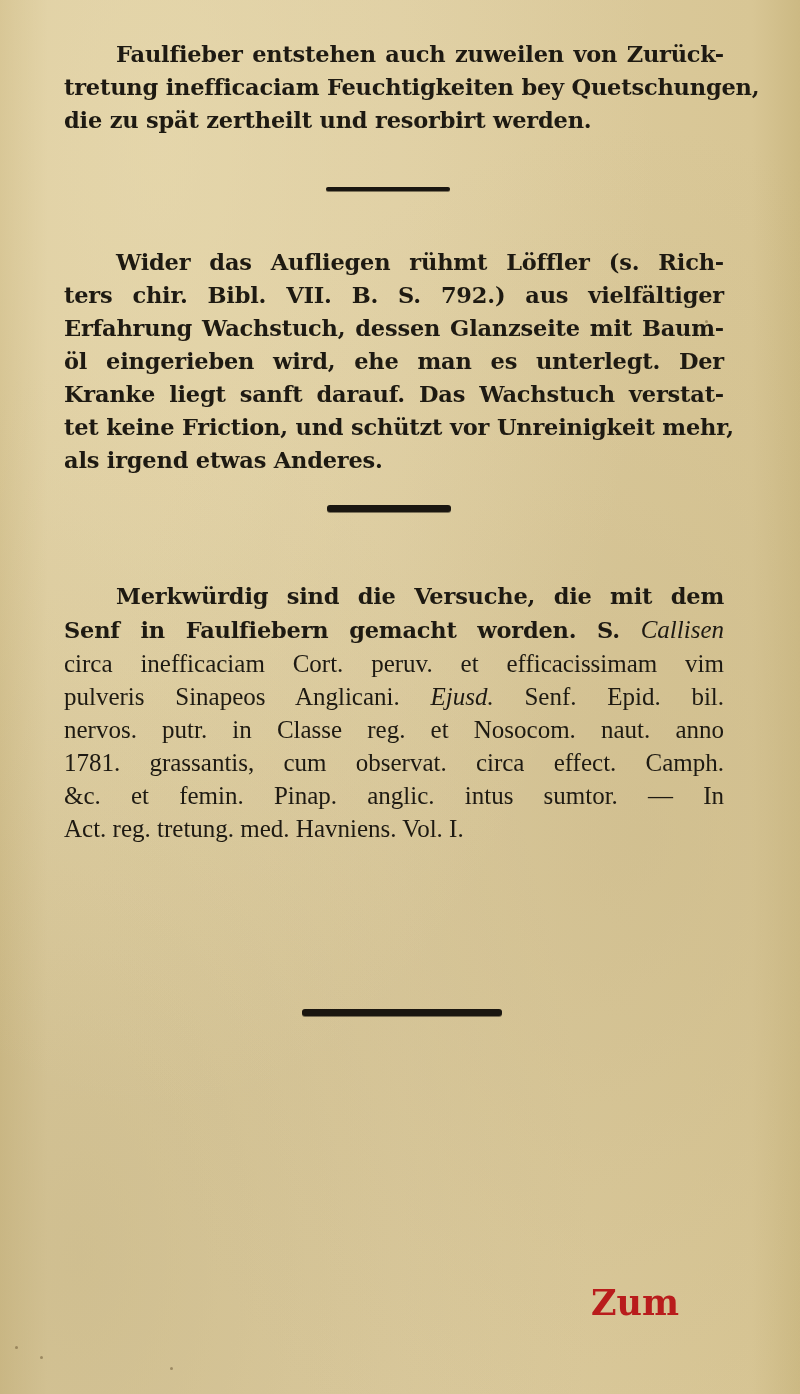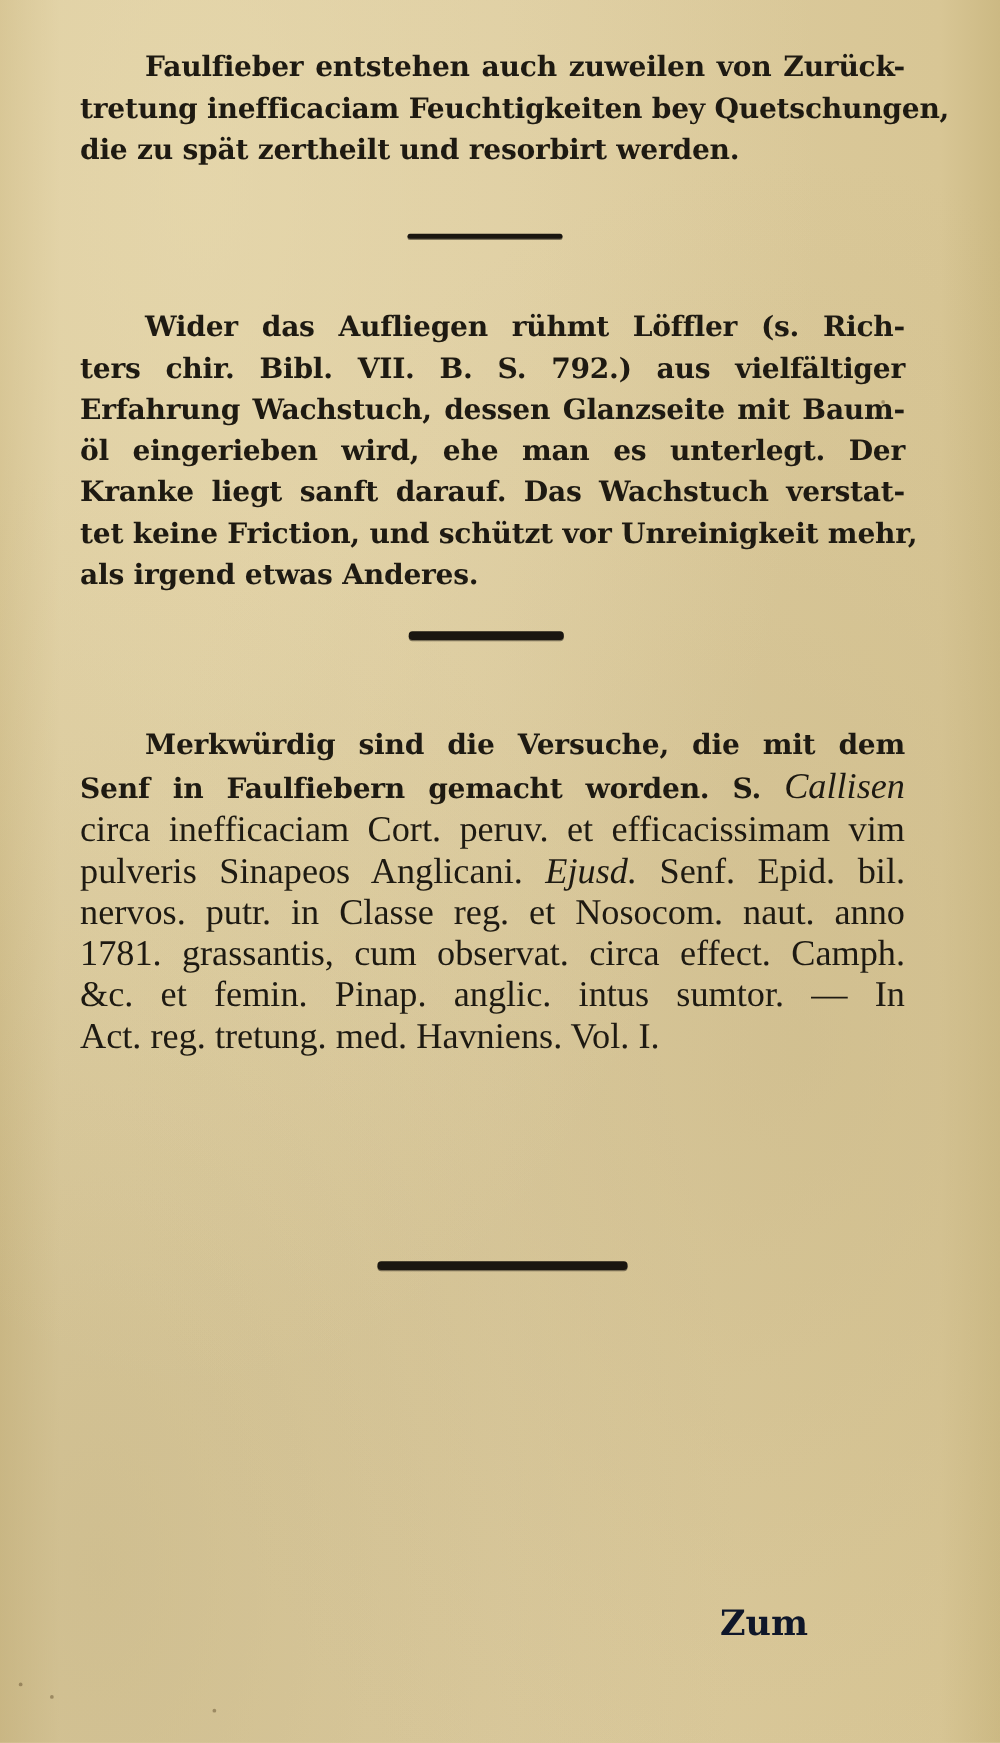--- a/index.html
+++ b/index.html
@@ -39,40 +39,40 @@
     .line {
       display: block;
       white-space: nowrap;
       text-align-last: justify;
       text-align: justify;
     }
     .line.last { text-align-last: left; }
     .latin {
       font-family: "Liberation Serif", "DejaVu Serif", serif;
       font-weight: normal;
-      font-size: 29px;
+      font-size: 25px;
       letter-spacing: 0;
     }
     .it { font-style: italic; }
     .rule {
       position: absolute;
       height: 4px;
       background: #1a1610;
       border-radius: 2px;
       box-shadow: 0 1px 0 rgba(26,22,16,0.5);
     }
     .rule.thick { height: 7px; border-radius: 3px; }
     .catchword {
       position: absolute;
-      left: 576px;
+      left: 591px;
       top: 1282px;
-      font-size: 28px;
+      font-size: 35px;
       font-weight: bold;
       font-family: "DejaVu Serif", serif;
-      color: #0f172a;
+      color: #b91c1c;
     }
     .speck {
       position: absolute;
       width: 3px; height: 3px;
       border-radius: 50%;
       background: rgba(90,70,40,0.45);
     }
   </style>
 </head>
 <body>

